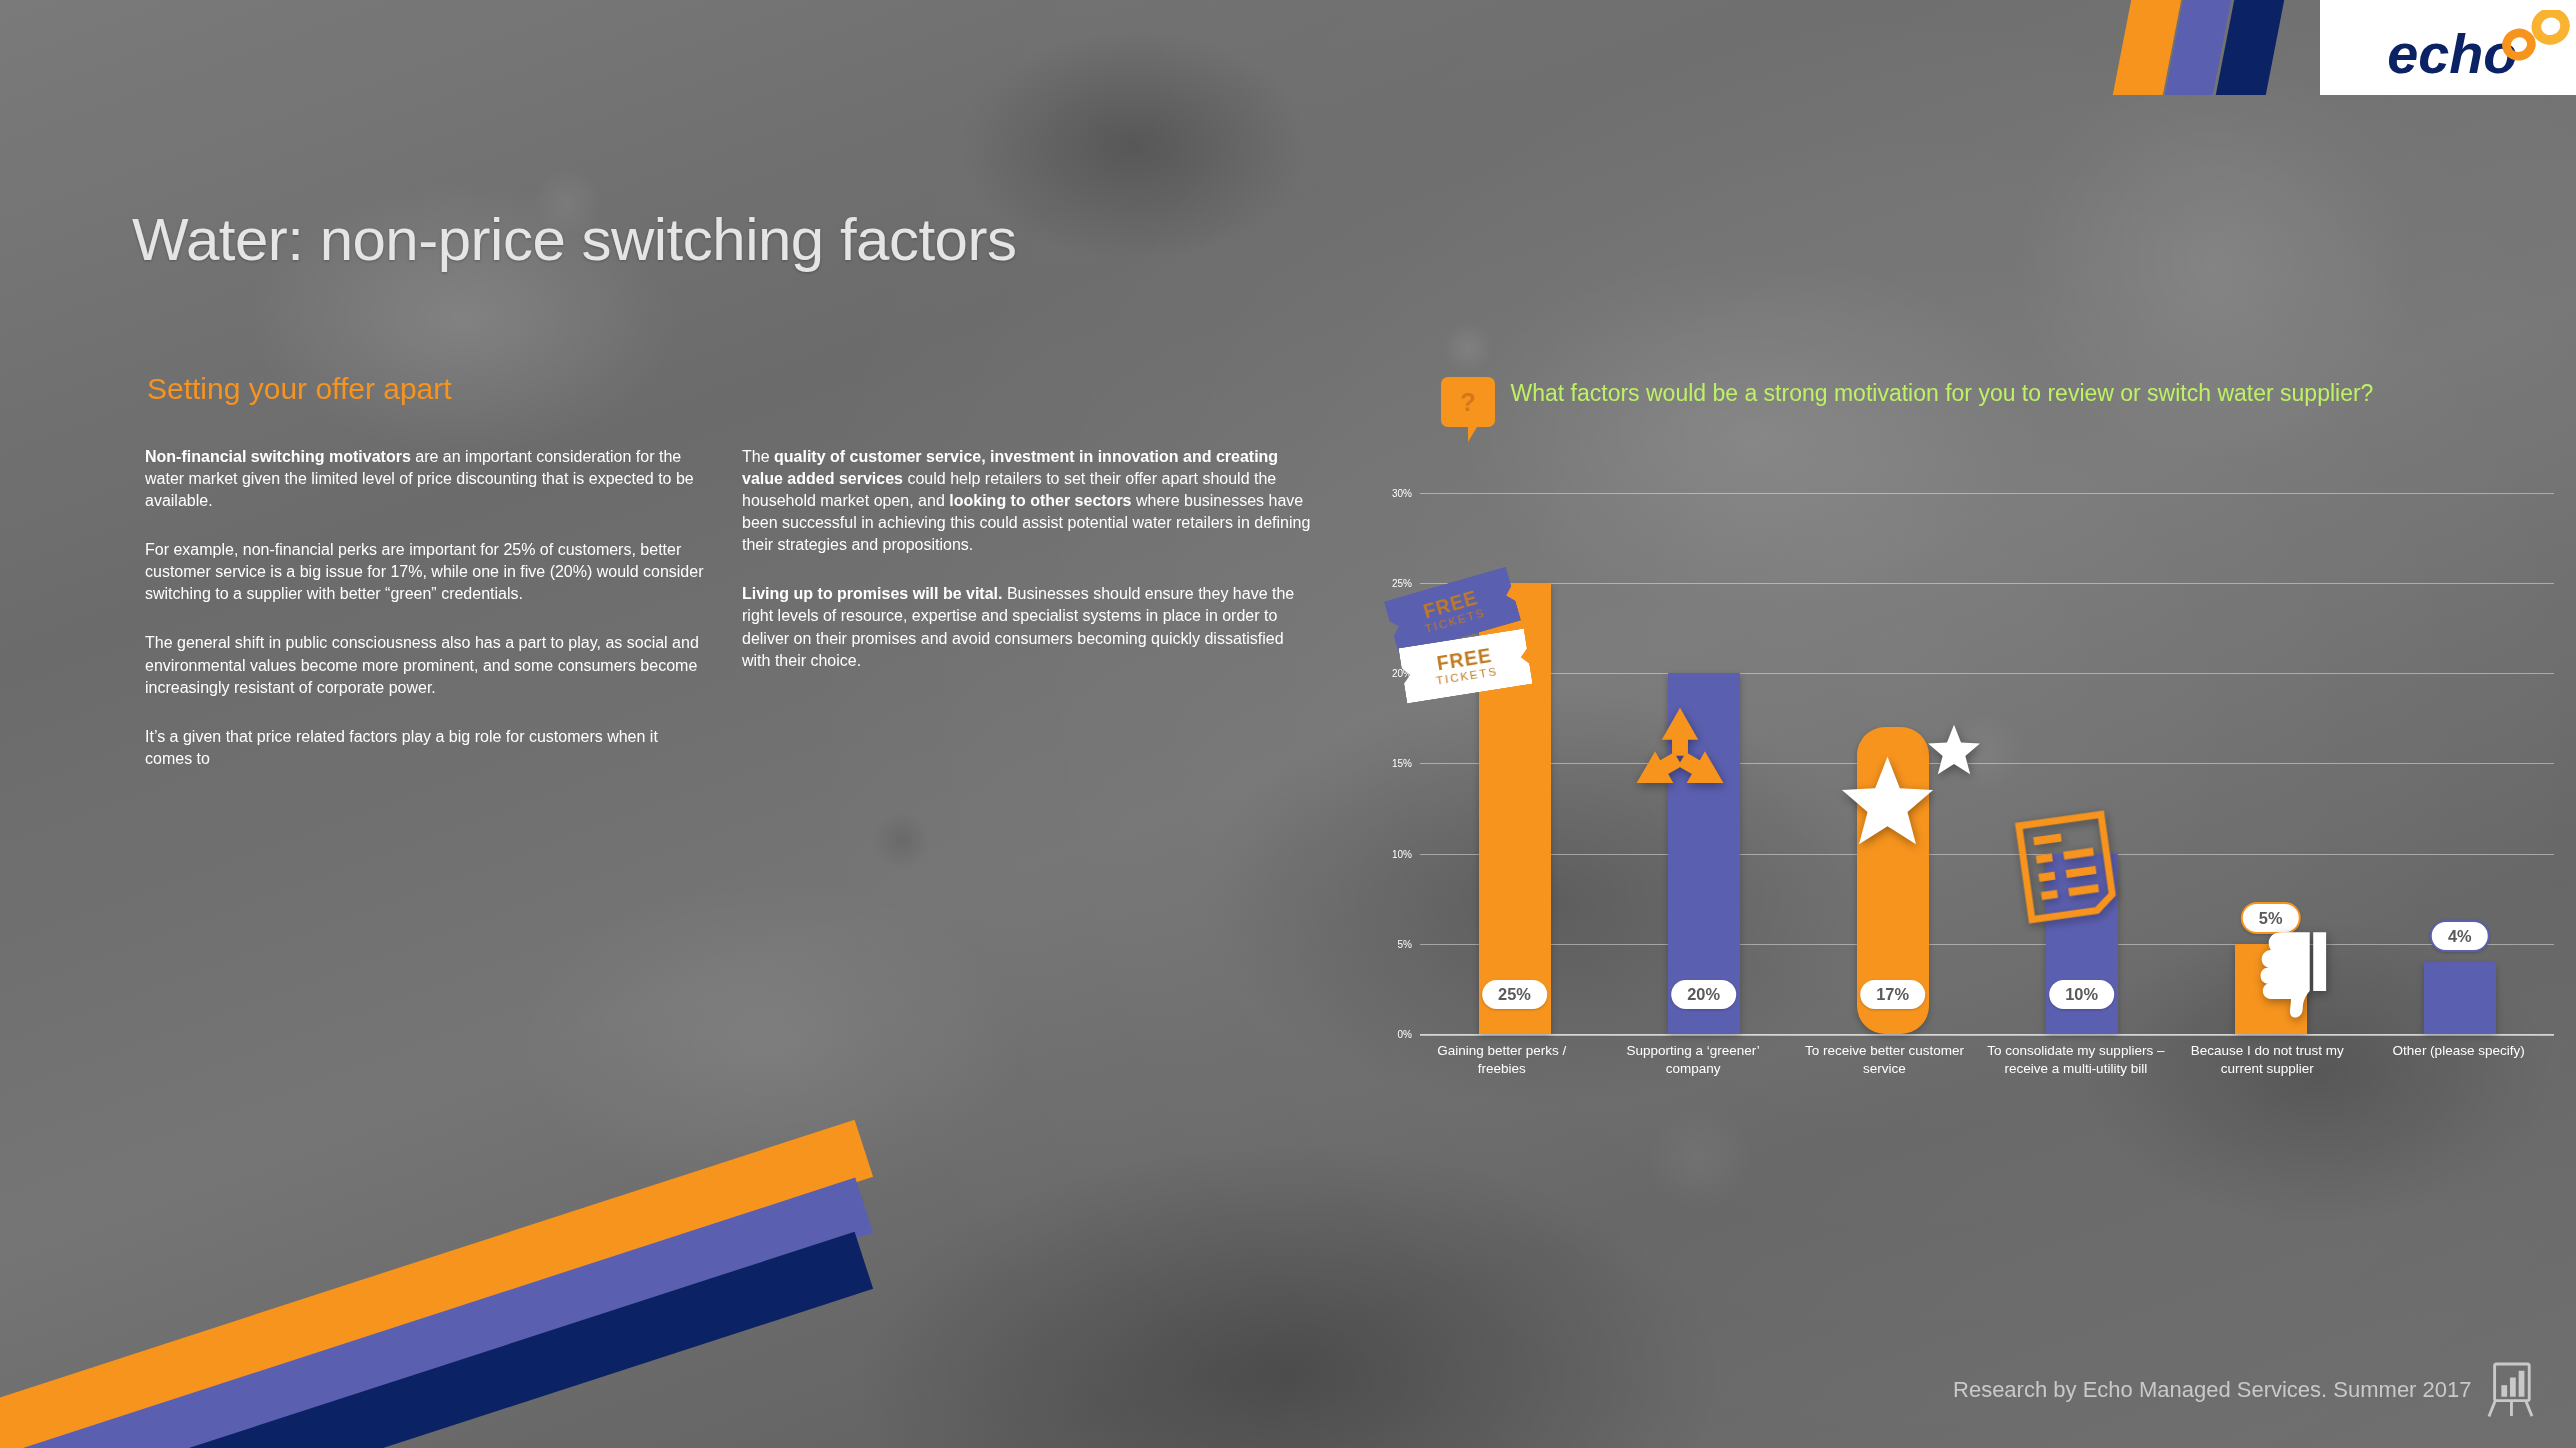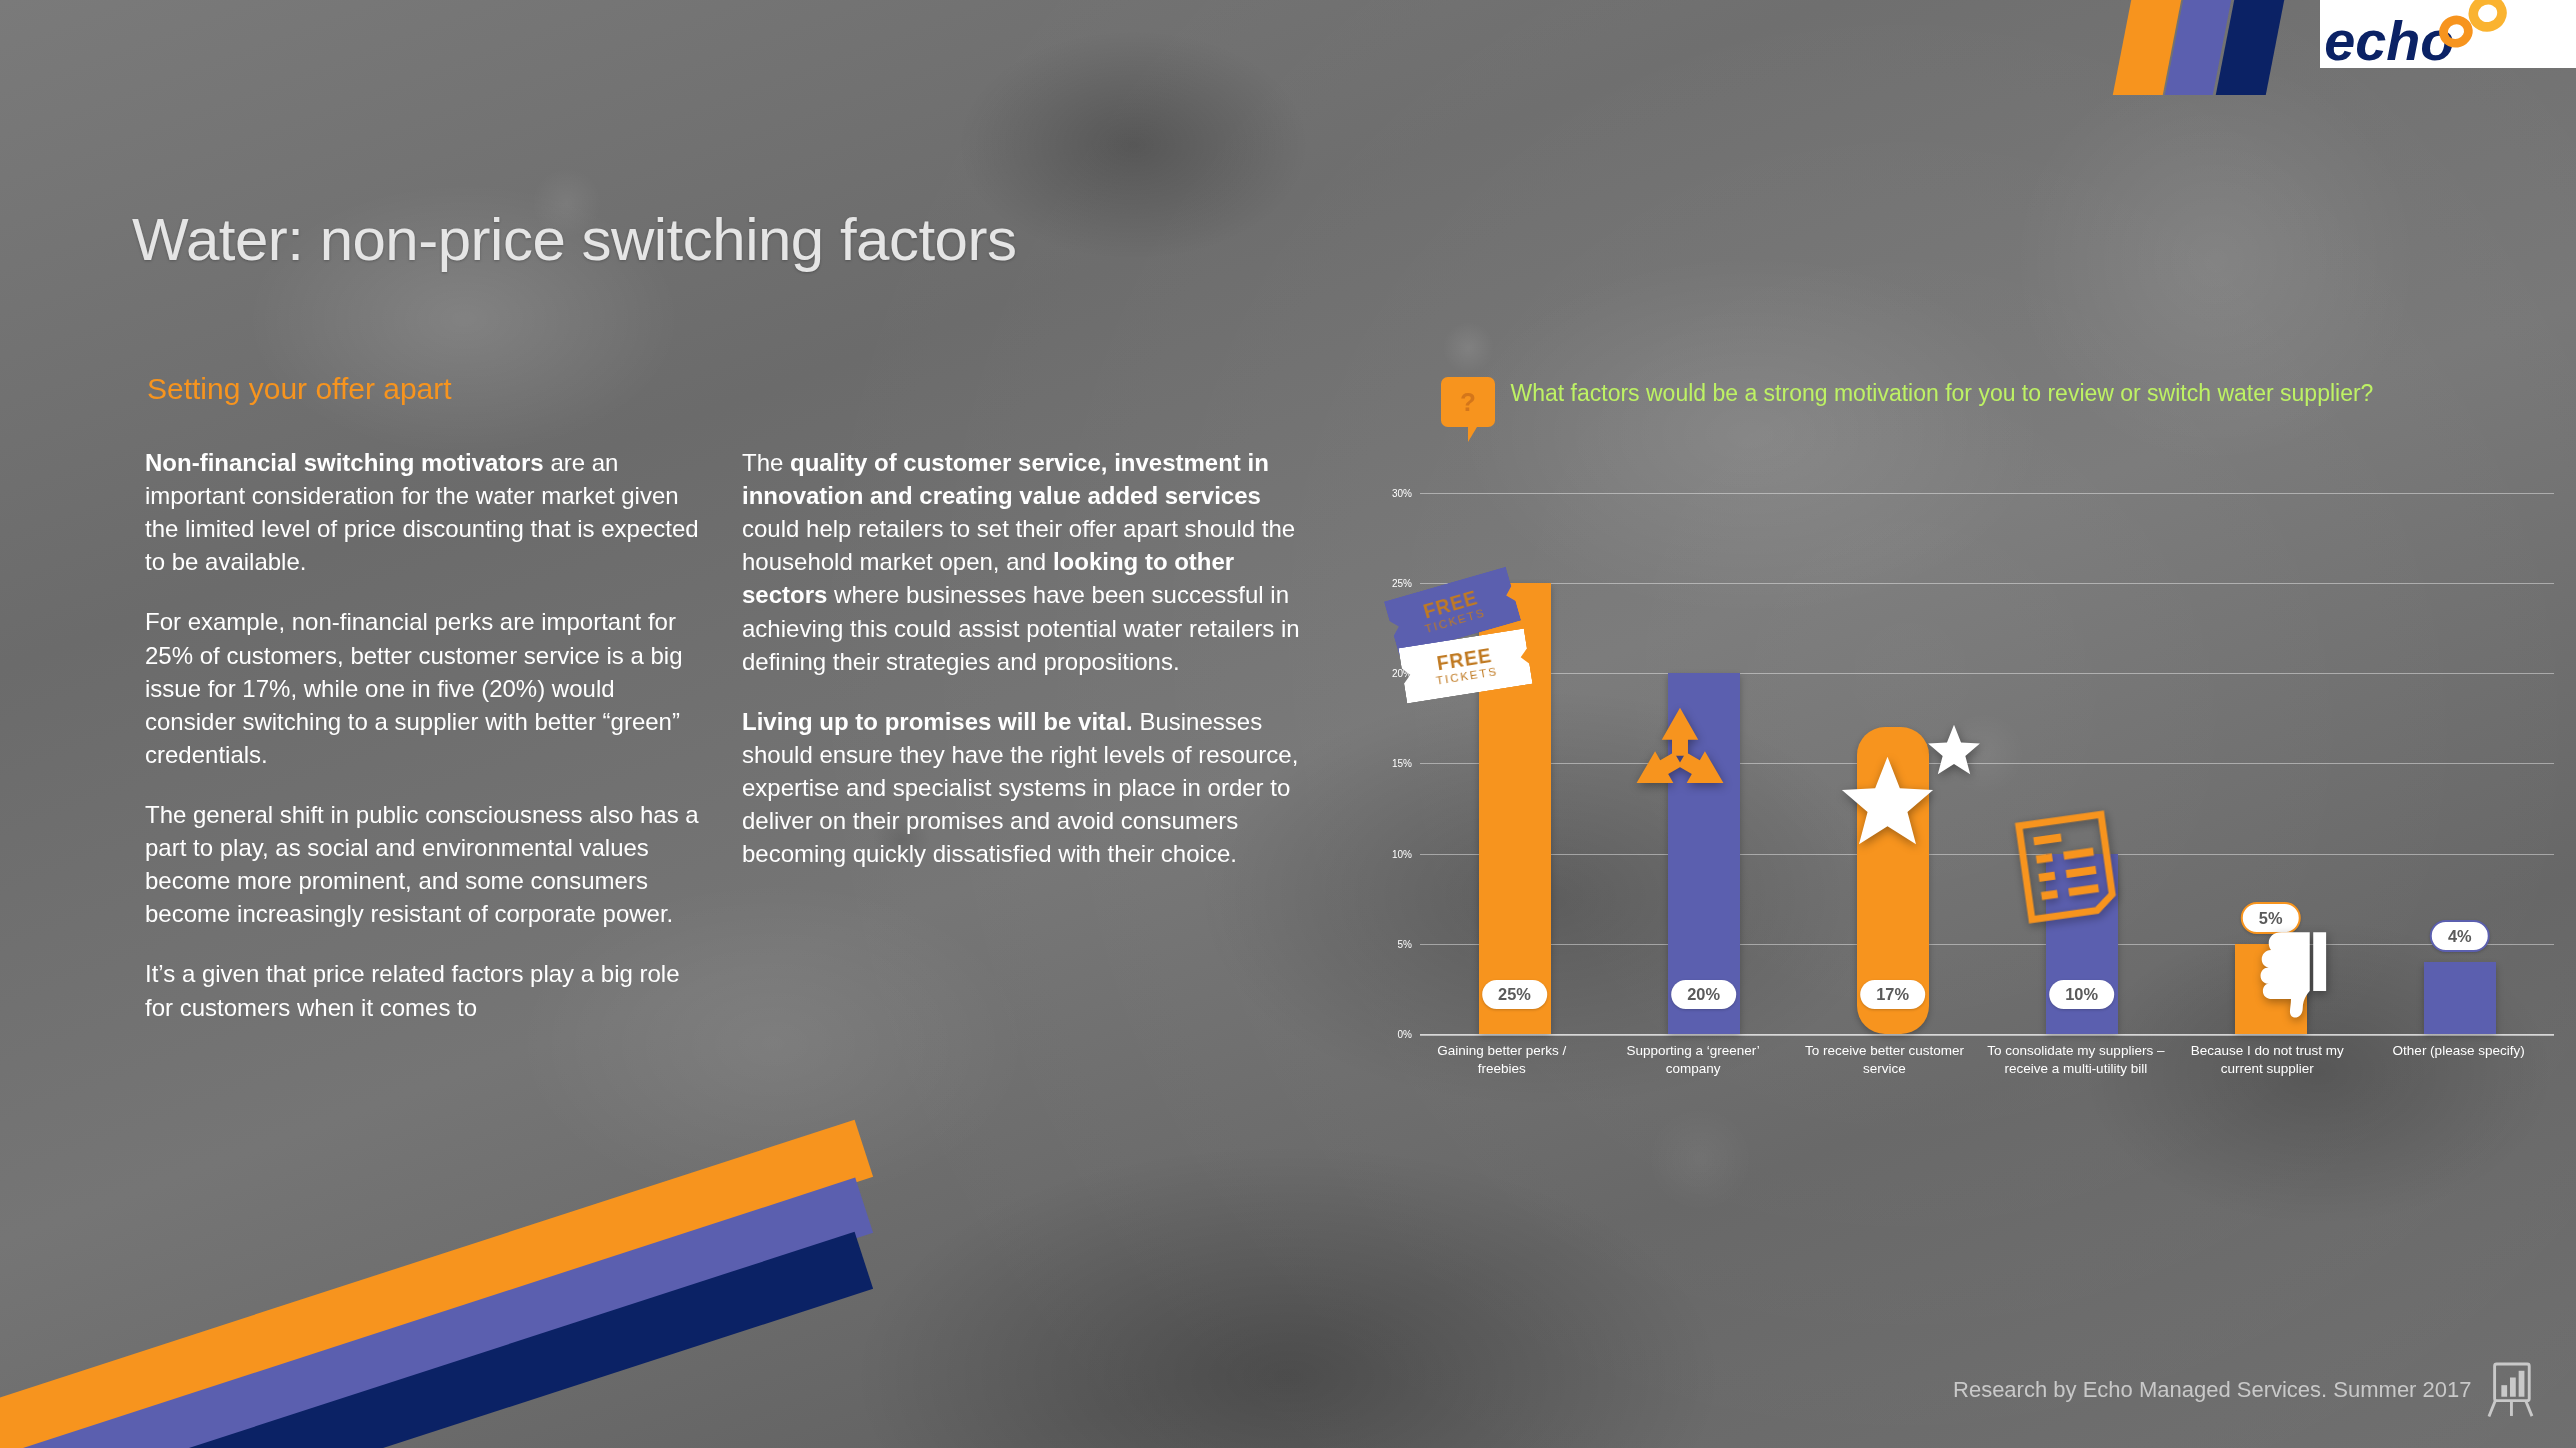--- a/index.html
+++ b/index.html
@@ -32,38 +32,38 @@
       radial-gradient(circle 43px at 57% 24%, rgba(255,255,255,.09), transparent 60%),
       radial-gradient(circle 68px at 77% 52%, rgba(255,255,255,.06), transparent 60%),
       radial-gradient(circle 48px at 35% 58%, rgba(0,0,0,.10), transparent 60%),
       radial-gradient(circle 87px at 66% 80%, rgba(255,255,255,.05), transparent 60%);
   }
 
   
   .stripe-tr{ position:absolute; top:0; z-index:3; height:95px; transform:skewX(-11deg); }
   .logo-box{
     position:absolute; top:0; right:0; z-index:4;
-    width:256px; height:68px; background:#fff;
-    display:flex; align-items:center; justify-content:flex-start;
+    width:256px; height:95px; background:#fff;
+    display:flex; align-items:center; justify-content:flex-end;
   }
   .stripe-bl{ position:absolute; left:0; z-index:3; transform-origin:left bottom; }
 
   
   #page-title{
     position:absolute; left:132px; top:205px; z-index:5;
     color:#e5e5e5; font-size:60px; font-weight:400; letter-spacing:-0.5px;
     text-shadow:0 1px 2.9px rgba(0,0,0,.25);
   }
   #section-subtitle{
     position:absolute; left:147px; top:372px; z-index:5;
     color:#F7941E; font-size:30px; font-weight:400;
   }
 
   
-  .col{ position:absolute; z-index:5; color:#fff; font-size:24px; line-height:1.38; }
+  .col{ position:absolute; z-index:5; color:#fff; font-size:16px; line-height:1.38; }
   #col-left { left:145px; top:446px; width:562px; }
   #col-right{ left:742px; top:446px; width:570px; }
   .col p{ margin-bottom:27px; }
   .col b{ font-weight:bold; }
 
   
   #chart-panel{ position:absolute; left:1352px; top:377px; width:1212px; height:773px; z-index:5; }
   #question-row{ display:flex; align-items:flex-start; gap:15.5px; padding-left:89px; }
   #question-badge{
     position:relative; width:54px; height:50px; background:#F7941E; border-radius:6.8px;

